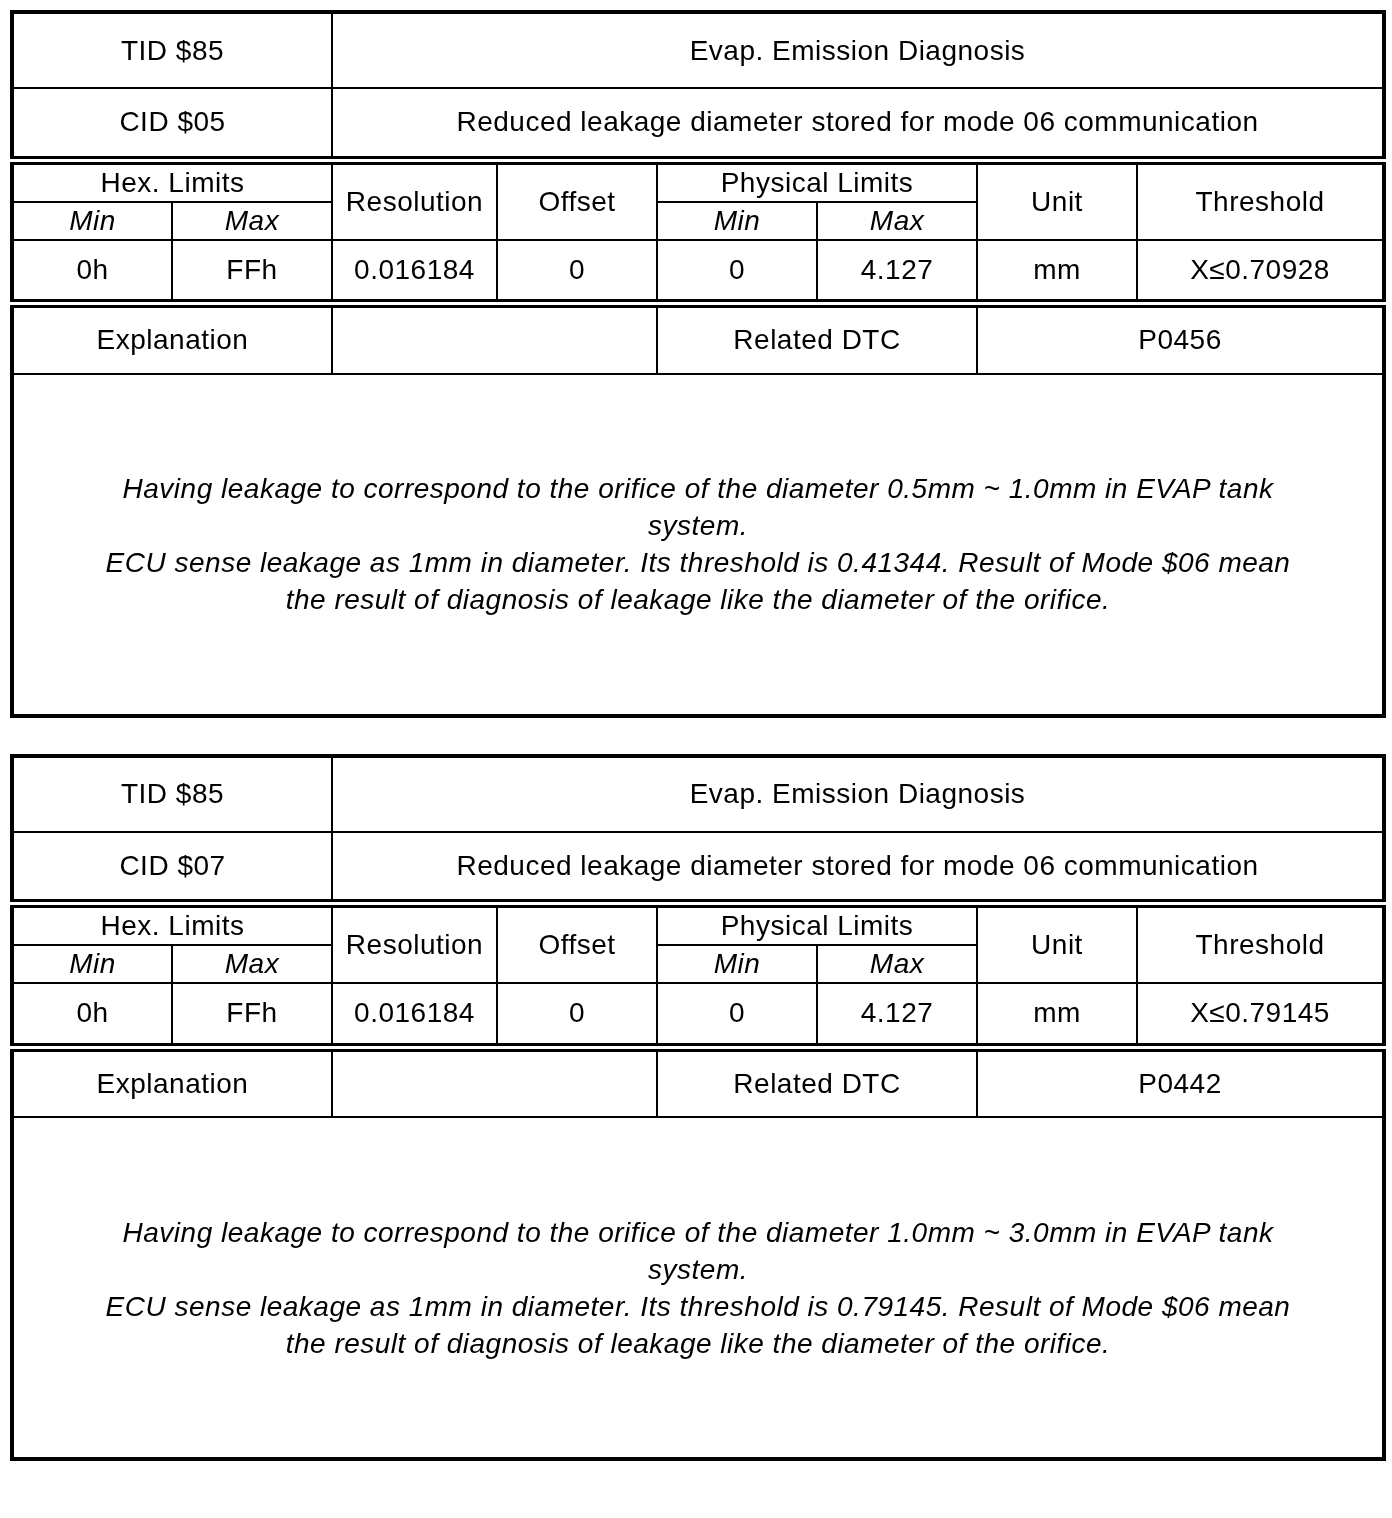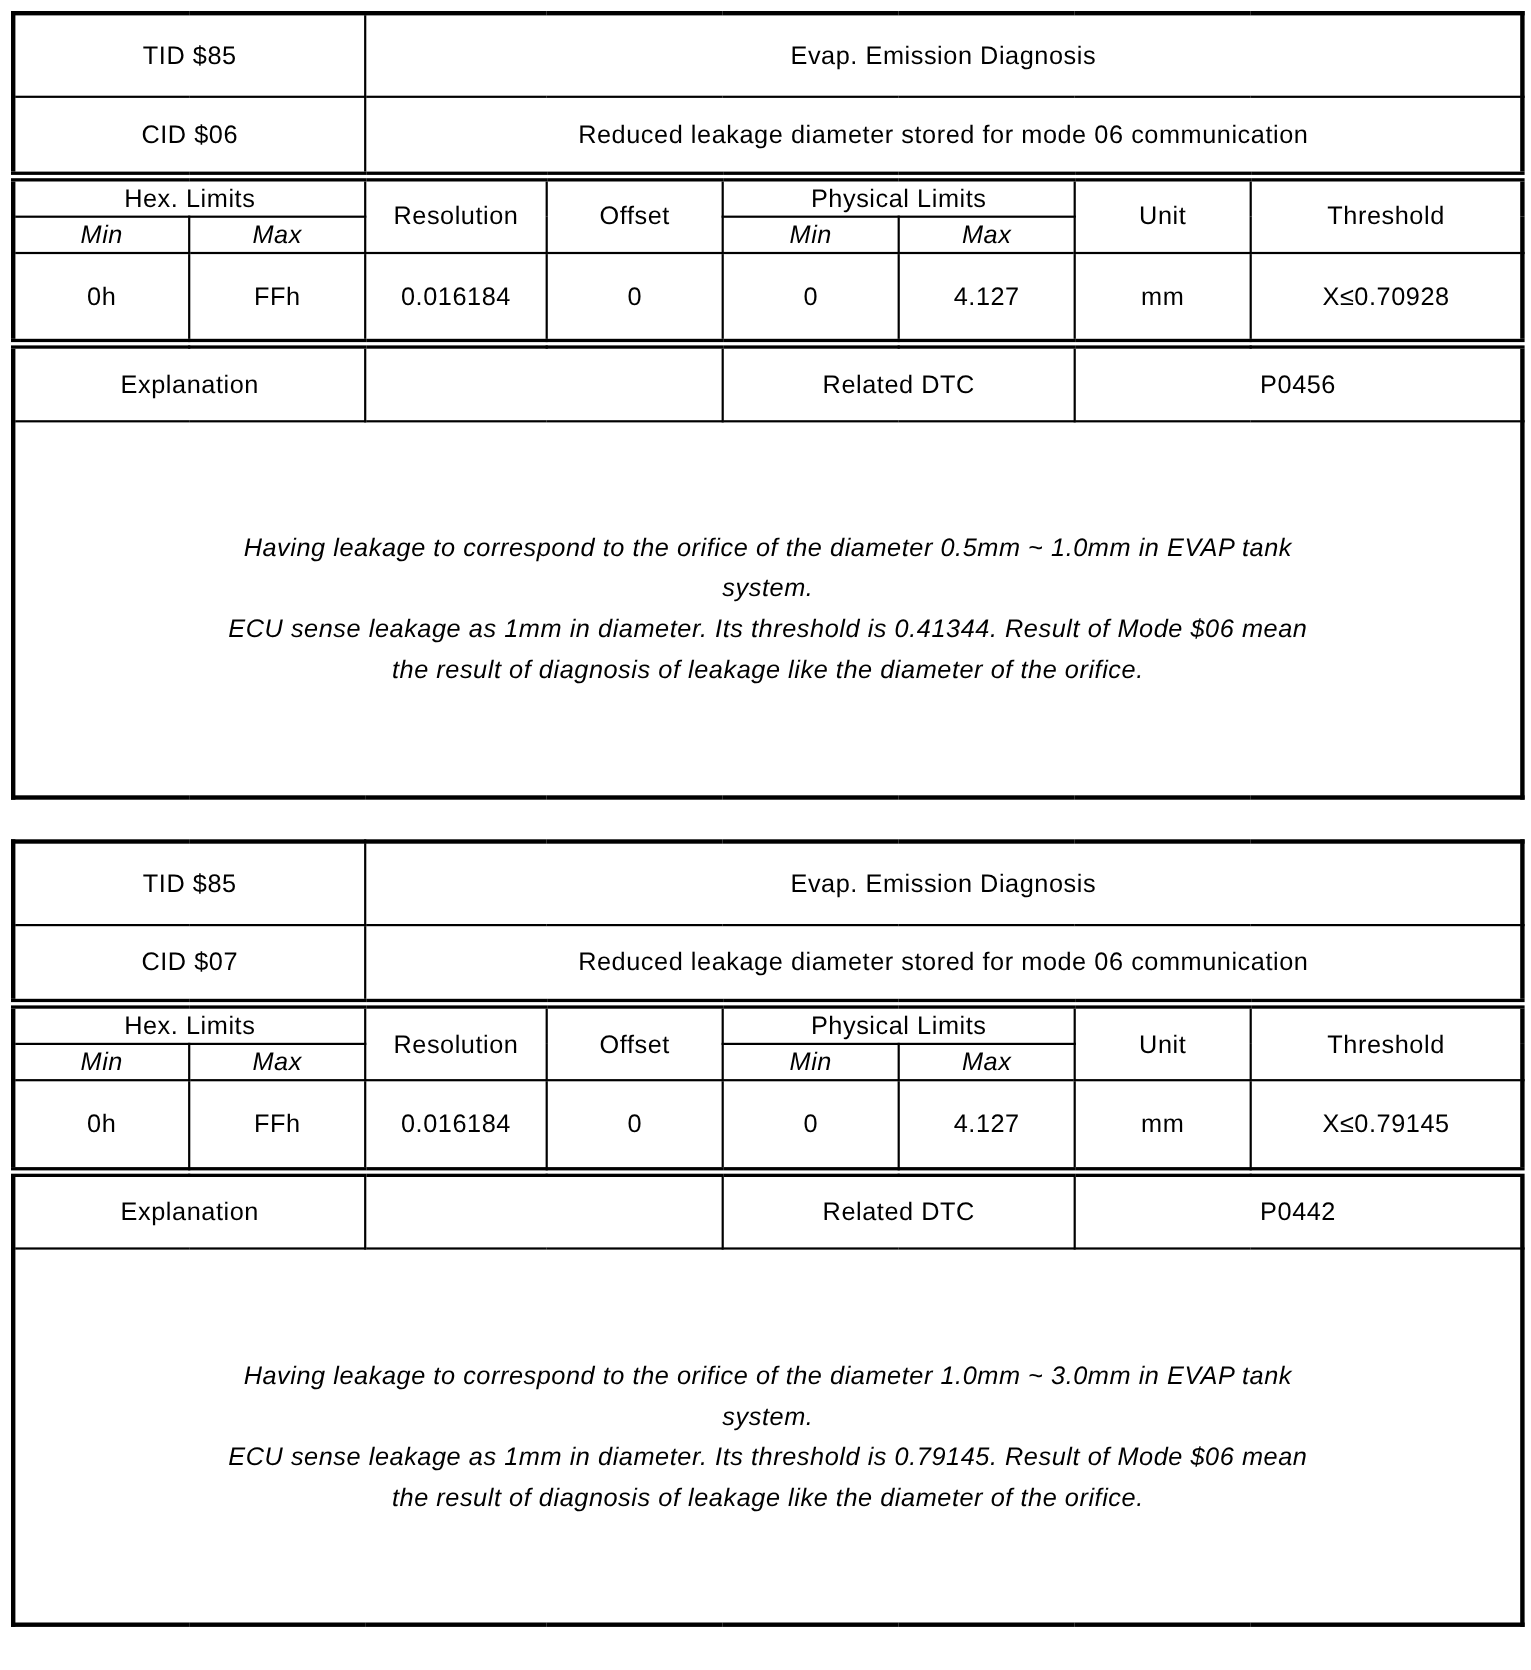--- a/index.html
+++ b/index.html
@@ -17,34 +17,34 @@
     width: 1372px;
     border: 4px solid #000000;
     background: #ffffff;
   }
   table.spec + table.spec { margin-top: 36px; }
 
   table.spec td {
     border: 2px solid #000000;
     text-align: center;
     vertical-align: middle;
-    font-size: 23px;
+    font-size: 28px;
     letter-spacing: 0.5px;
     padding: 2px 4px;
     overflow: hidden;
   }
 
   
   tr.dbl > td { border-top: 9px double #000000; }
 
   tr.row-tid    > td { height: 76px; }
   tr.row-cid    > td { height: 72px; }
   tr.row-h1     > td { height: 34px; }
   tr.row-h2     > td { height: 28px; font-style: italic; }
-  tr.row-values > td { height: 83px; }
+  tr.row-values > td { height: 64px; }
   tr.row-exp    > td { height: 70px; }
 
   td.textblock {
     height: 342px;
     text-align: left;
     vertical-align: top;
     padding: 90px 10px 10px 8px;
   }
   .exp-line { line-height: 37px; white-space: nowrap; font-style: italic; }
 </style>
@@ -63,21 +63,21 @@
         <col style="width:160px">
         <col style="width:160px">
         <col style="width:247px">
     </colgroup>
     <tbody>
       <tr class="row-tid">
         <td colspan="2">TID $85</td>
         <td colspan="6">Evap. Emission Diagnosis</td>
       </tr>
       <tr class="row-cid">
-        <td colspan="2">CID $06</td>
+        <td colspan="2">CID $05</td>
         <td colspan="6">Reduced leakage diameter stored for mode 06 communication</td>
       </tr>
       <tr class="row-h1 dbl">
         <td colspan="2">Hex. Limits</td>
         <td rowspan="2">Resolution</td>
         <td rowspan="2">Offset</td>
         <td colspan="2">Physical Limits</td>
         <td rowspan="2">Unit</td>
         <td rowspan="2">Threshold</td>
       </tr>

